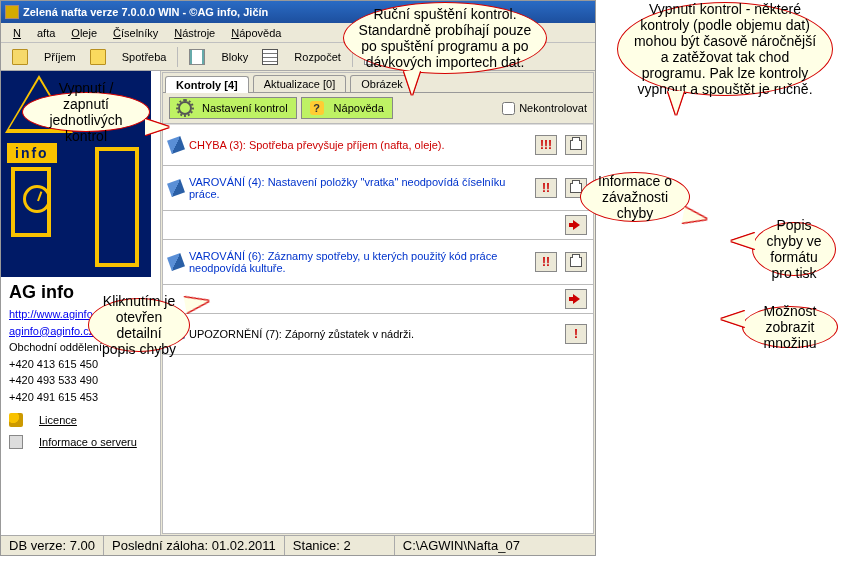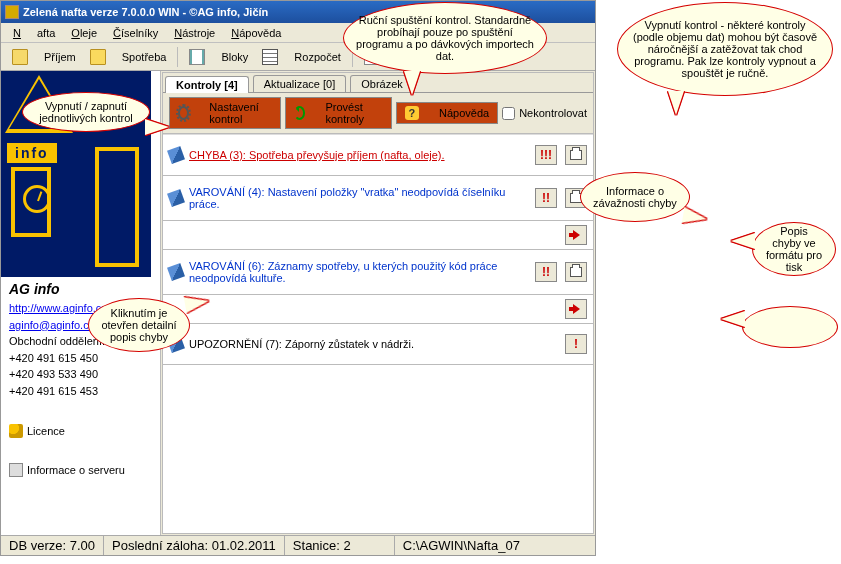--- a/index.html
+++ b/index.html
@@ -89,23 +89,23 @@
   .tri-out { position:absolute; left:-2px; top:-2px; width:0;height:0;
          border-left:34px solid transparent; border-right:34px solid transparent;
          border-bottom:58px solid #f9c200;}
   .info-band { position:absolute; top:72px; left:6px; background:#f9c200; color:#001a66;
                font-weight:bold; padding:2px 8px; font-size:14px; letter-spacing:2px;}
   .clock { position:absolute; top:108px; left:16px; width:28px; height:28px;
            border:3px solid #f9c200; border-radius:50%; }
   .clock::after{content:"";position:absolute;top:3px;left:11px;width:2px;height:10px;background:#f9c200;transform:rotate(20deg);transform-origin:bottom;}
   
   .side-info { padding: 2px 8px; line-height:1.5; }
-  .side-info b { font-size:14px;font-style:italic; }
+  .side-info b { font-size:18px; }
   .side-info a { color:#0000ee; text-decoration:underline; display:block;}
-  .side-link { display:flex; align-items:center; gap:4px; padding:2px 8px; margin-top:21px; cursor:default;}
+  .side-link { display:flex; align-items:center; gap:16px; padding:2px 8px; margin-top:4px; cursor:default;text-decoration:underline;}
   .ico-key { width:14px;height:14px;display:inline-block; background:radial-gradient(circle at 30% 30%, #f9c200 40%, transparent 45%), linear-gradient(#c90,#c90); border-radius:2px;}
   .ico-srv { width:14px;height:14px;display:inline-block; background:#ddd; border:1px solid #888;}
   
   .main {
     flex: 1;
     background: #fff;
     display: flex;
     flex-direction: column;
     border: 1px solid #bbb;
     margin: 1px;
@@ -134,25 +134,25 @@
   }
   .toolbtns {
     display: flex;
     align-items: center;
     padding: 4px 6px;
     background: #ece9d8;
     border-bottom: 1px solid #bbb;
   }
   .btn {
     border: 1px solid #888;
-    background: #c2410c;
+    background: #bef264;
     padding: 3px 8px;
     display: flex;
     align-items: center;
-    gap: 20px;
+    gap: 10px;
     margin-right: 4px;
     cursor: default;
   }
   .ico-gear { width:14px;height:14px;border:2px solid #555;border-radius:50%;display:inline-block;position:relative;}
   .ico-gear::before{content:"";position:absolute;inset:-4px;border:2px dotted #555;border-radius:50%;}
   .ico-refresh { width:14px;height:14px;display:inline-block;border:2px solid #090;border-radius:50%;border-left-color:transparent;position:relative;}
   .ico-refresh::after{content:"";position:absolute;top:-2px;left:-3px;border:3px solid transparent;border-right-color:#090;}
   .ico-help { width:14px;height:14px;display:inline-block;background:#ffcc33;border-radius:3px;color:#333;text-align:center;line-height:14px;font-weight:bold;font-size:11px;}
   .chk-right { margin-left: auto; display:flex; align-items:center; gap:4px;}
   .chk-right input{ margin:0;}
@@ -170,21 +170,21 @@
     border-bottom: 1px solid #bbb;
     gap: 6px;
   }
   .row .pin {
     width:14px;height:14px;display:inline-block;
     background: linear-gradient(135deg,#5a8fd6 50%, #2a5fa6 50%);
     transform: rotate(-20deg);
     flex-shrink:0;
   }
   .row .txt { flex:1; }
-  .txt.err { color:#cc0000;text-decoration:underline; }
+  .txt.err { color:#cc0000; }
   .txt.warn { color:#0033cc; }
   .txt.info { color:#000; }
   .rbtn {
     width:22px;height:20px;border:1px solid #888;background:#ece9d8;
     display:flex;align-items:center;justify-content:center;
     flex-shrink:0; margin-left:2px; cursor:default;
   }
   .excl { color:#cc0000; font-weight:bold; font-size:12px;}
   .printer{ width:12px;height:10px;background:#fff;border:1px solid #555;position:relative;}
   .printer::before{content:"";position:absolute;top:-4px;left:1px;right:1px;height:3px;background:#fff;border:1px solid #555;border-bottom:none;}
@@ -211,21 +211,21 @@
   }
   
   
   .callout {
     position: absolute;
     background: #ffffe6;
     border: 1px solid #d40000;
     border-radius: 50%;
     padding: 8px 12px;
     text-align: center;
-    font-size: 11px;
+    font-size: 14px;
     color: #000;
     z-index: 100;
     display:flex;align-items:center;justify-content:center;
   }
   .callout .tail {
     position:absolute; width:0;height:0;
   }
   
   #c1 { top:92px; left:22px; width:128px; height:40px; }
   #c2 { top:2px; left:343px; width:204px; height:72px; }
@@ -300,21 +300,21 @@
           <div class="shp b"></div>
           <div class="clock"></div>
         </div>
         <div class="info-band">info</div>
       </div>
       <div class="side-info">
         <b>AG info</b>
         <a>http://www.aginfo.cz</a>
         <a>aginfo@aginfo.cz</a>
         <div>Obchodní oddělení:</div>
-        <div>+420 491 615 450</div>
+        <div>+420 413 615 450</div>
         <div>+420 493 533 490</div>
         <div>+420 491 615 453</div>
       </div>
       <div class="side-link">
         <span class="ico-key"></span>
         <span>Licence</span>
       </div>
       <div class="side-link">
         <span class="ico-srv"></span>
         <span>Informace o serveru</span>
@@ -325,24 +325,20 @@
       <div class="tabs">
         <div class="tab active"><span>Kontroly [4]</span></div>
         <div class="tab"><span>Aktualizace [0]</span></div>
         <div class="tab"><span>Obrázek</span></div>
       </div>
 
       <div class="toolbtns">
         <div class="btn">
             <span class="ico-gear"></span>
             <span>Nastavení kontrol</span>
-          </div>
-        <div class="btn">
-            <span class="ico-refresh"></span>
-            <span>Provést kontroly</span>
           </div>
         <div class="btn">
             <span class="ico-help">?</span>
             <span>Nápověda</span>
           </div>
         <label class="chk-right">
           <input type="checkbox" style="">
           <span>Nekontrolovat</span>
         </label>
       </div>
@@ -430,14 +426,15 @@
   </div>
 <div id="c5" class="callout">
     <span>Popis chyby ve formátu pro tisk</span>
     <span class="tail tail-dl"></span>
   </div>
 <div id="c6" class="callout">
     <span>Kliknutím je otevřen detailní popis chyby</span>
     <span class="tail tail-dr"></span>
   </div>
 <div id="c7" class="callout">
+    <span>Možnost zobrazit množinu</span>
     <span class="tail tail-dl"></span>
   </div>
 
 </body></html>

